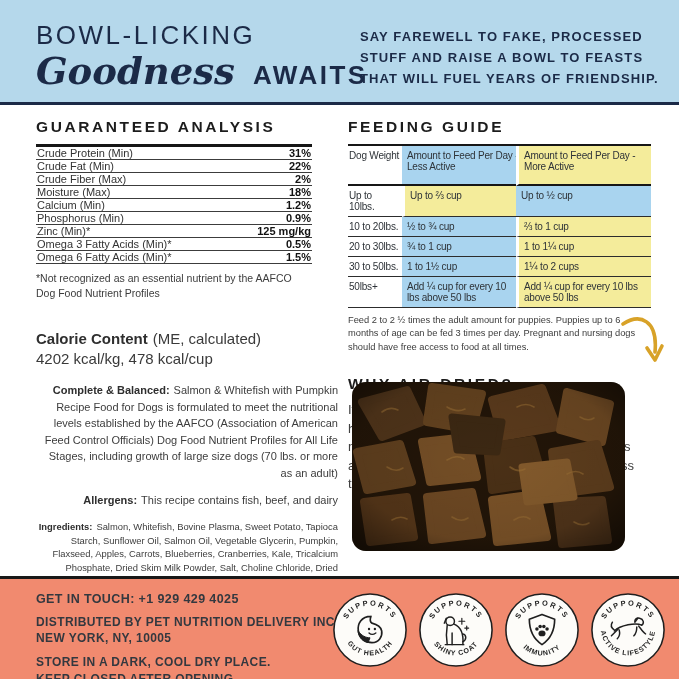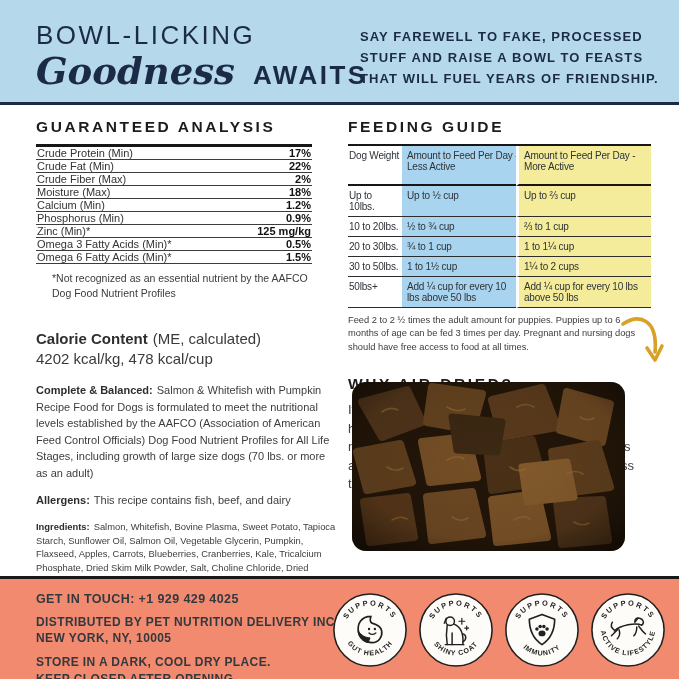--- a/index.html
+++ b/index.html
@@ -25,25 +25,25 @@
   
   .sec-title{font-size:15.5px;font-weight:800;letter-spacing:2.6px;color:var(--ink);}
 
   
   .col-left{position:absolute;left:36px;top:118px;width:303px;}
   .ga-table{width:276px;border-top:3px solid #161616;margin-top:8px;}
   .ga-row{display:flex;justify-content:space-between;align-items:baseline;
           padding:0 1px;border-bottom:1px solid #3c3c3c;}
   .ga-label{font-size:11px;color:#333;}
   .ga-value{font-size:11px;font-weight:600;color:#111;}
-  .ga-foot{margin-top:7px;width:272px;font-size:10.5px;line-height:1.45;color:#3c3c3c;margin-left:16px;}
+  .ga-foot{margin-top:7px;width:272px;font-size:10.5px;line-height:1.45;color:#3c3c3c;}
   .calorie{margin-top:29px;font-size:15px;color:#3a3a3a;}
   .calorie .b{font-weight:700;color:#2f2f2f;margin-right:5px;}
   .calorie-line2{margin-top:3px;}
-  .para{margin-top:15px;font-size:11px;line-height:1.5;color:#3d3d3d;width:302px;}
+  .para{margin-top:15px;font-size:11px;line-height:1.5;color:#3d3d3d;width:302px;text-align:right;}
   .para .lbl{font-weight:700;color:#2e2e2e;margin-right:4px;}
   .para.small{font-size:9.4px;line-height:1.46;margin-top:11px;}
   .para.allerg{margin-top:11px;}
 
   
   .col-right{position:absolute;left:348px;top:118px;width:303px;}
   .fg-table{width:303px;border-top:2.5px solid #161616;margin-top:8px;
             display:grid;grid-template-columns:54px 114px 135px;}
   .fg-cell{font-size:10px;color:#2e3338;padding:4px 3px 4px 5px;border-bottom:1px solid #2c2c2c;
            letter-spacing:-0.2px;overflow:hidden;}
@@ -94,21 +94,21 @@
       <div>THAT WILL FUEL YEARS OF FRIENDSHIP.</div>
     </div>
   </div>
 
   <div class="col-left">
     <div class="sec-title">GUARANTEED ANALYSIS</div>
 
     <div class="ga-table">
       <div class="ga-row">
           <span class="ga-label">Crude Protein (Min)</span>
-          <span class="ga-value">17%</span>
+          <span class="ga-value">31%</span>
         </div>
       <div class="ga-row">
           <span class="ga-label">Crude Fat (Min)</span>
           <span class="ga-value">22%</span>
         </div>
       <div class="ga-row">
           <span class="ga-label">Crude Fiber (Max)</span>
           <span class="ga-value">2%</span>
         </div>
       <div class="ga-row">
@@ -169,22 +169,22 @@
       <div class="fg-cell c2 hdr">
           <span class="fg-hline">Amount to Feed Per Day -</span>
           <span class="fg-hline">Less Active</span>
         </div>
       <div class="fg-cell c3 hdr">
           <span class="fg-hline">Amount to Feed Per Day -</span>
           <span class="fg-hline">More Active</span>
         </div>
 
       <div class="fg-cell c1">Up to 10lbs.</div>
+      <div class="fg-cell c3">Up to ⅔ cup</div>
       <div class="fg-cell c2">Up to ½ cup</div>
-      <div class="fg-cell c3">Up to ⅔ cup</div>
 
       <div class="fg-cell c1">10 to 20lbs.</div>
       <div class="fg-cell c2">½ to ¾ cup</div>
       <div class="fg-cell c3">⅔ to 1 cup</div>
 
       <div class="fg-cell c1">20 to 30lbs.</div>
       <div class="fg-cell c2">¾ to 1 cup</div>
       <div class="fg-cell c3">1 to 1¼ cup</div>
 
       <div class="fg-cell c1">30 to 50lbs.</div>

